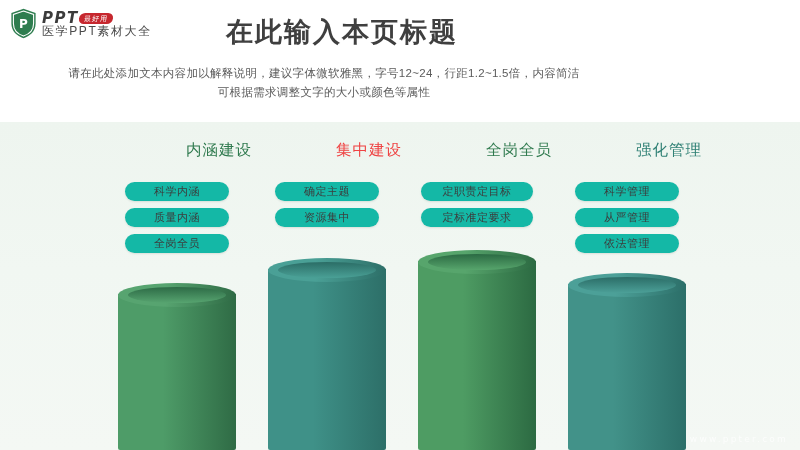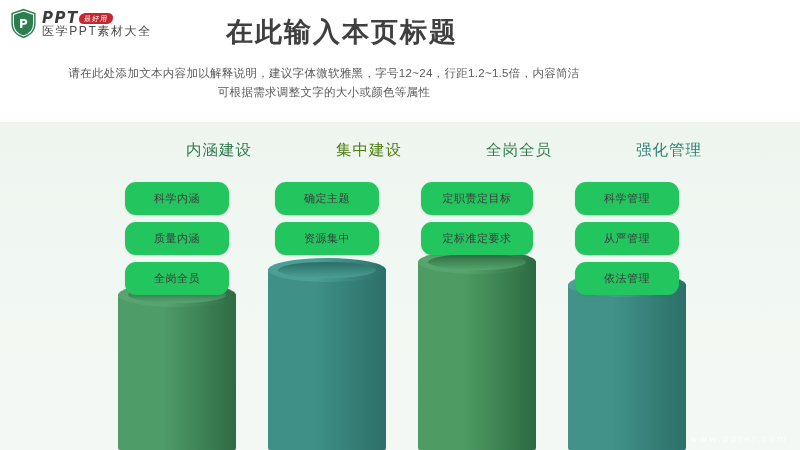--- a/index.html
+++ b/index.html
@@ -93,22 +93,22 @@
     text-align: right;
     font-size: 15.5px; font-weight: normal;
     letter-spacing: 1px;
     line-height: 20px;
   }
   .pills {
     position: absolute; top: 60px; left: 0; width: 150px;
     display: flex; flex-direction: column; align-items: center; gap: 7px;
   }
   .pill {
-    width: 104px; height: 33px;
-    background: #22c55e;
+    width: 104px; height: 19px;
+    background: #14b8a6;
     border-radius: 11px;
     box-shadow: 0 1px 2px rgba(60,80,60,0.13);
     display: flex; align-items: center; justify-content: center;
     font-size: 11px; color: #3c3c3c;
     letter-spacing: 0.5px;
     white-space: nowrap;
   }
   .pill.wide { width: 112px; }
 
   
@@ -192,21 +192,21 @@
       </div>
     </div>
 
     <div class="col col-1">
       <div class="cyl" style="top: 136px;">
         <div class="cyl-body" style="height: 181px; background: linear-gradient(90deg, rgb(63, 145, 136) 0%, rgb(63, 145, 136) 38%, rgb(45, 111, 104) 100%);"></div>
         <div class="cyl-top" style="background: linear-gradient(90deg, rgb(74, 160, 150) 0%, rgb(74, 160, 150) 40%, rgb(45, 111, 104) 100%);">
           <div class="cyl-inner" style="background: linear-gradient(rgb(43, 109, 102) 0%, rgb(74, 160, 150) 100%);"></div>
         </div>
       </div>
-      <div class="col-head" style="color: #4d7c0f;">集中建设</div>
+      <div class="col-head" style="color: #ef4444;">集中建设</div>
       <div class="pills">
         <div class="pill">确定主题</div>
         <div class="pill">资源集中</div>
       </div>
     </div>
 
     <div class="col col-2">
       <div class="cyl" style="top: 128px;">
         <div class="cyl-body" style="height: 189px; background: linear-gradient(90deg, rgb(78, 156, 99) 0%, rgb(78, 156, 99) 38%, rgb(44, 106, 66) 100%);"></div>
         <div class="cyl-top" style="background: linear-gradient(90deg, rgb(87, 165, 108) 0%, rgb(87, 165, 108) 40%, rgb(44, 106, 66) 100%);">

